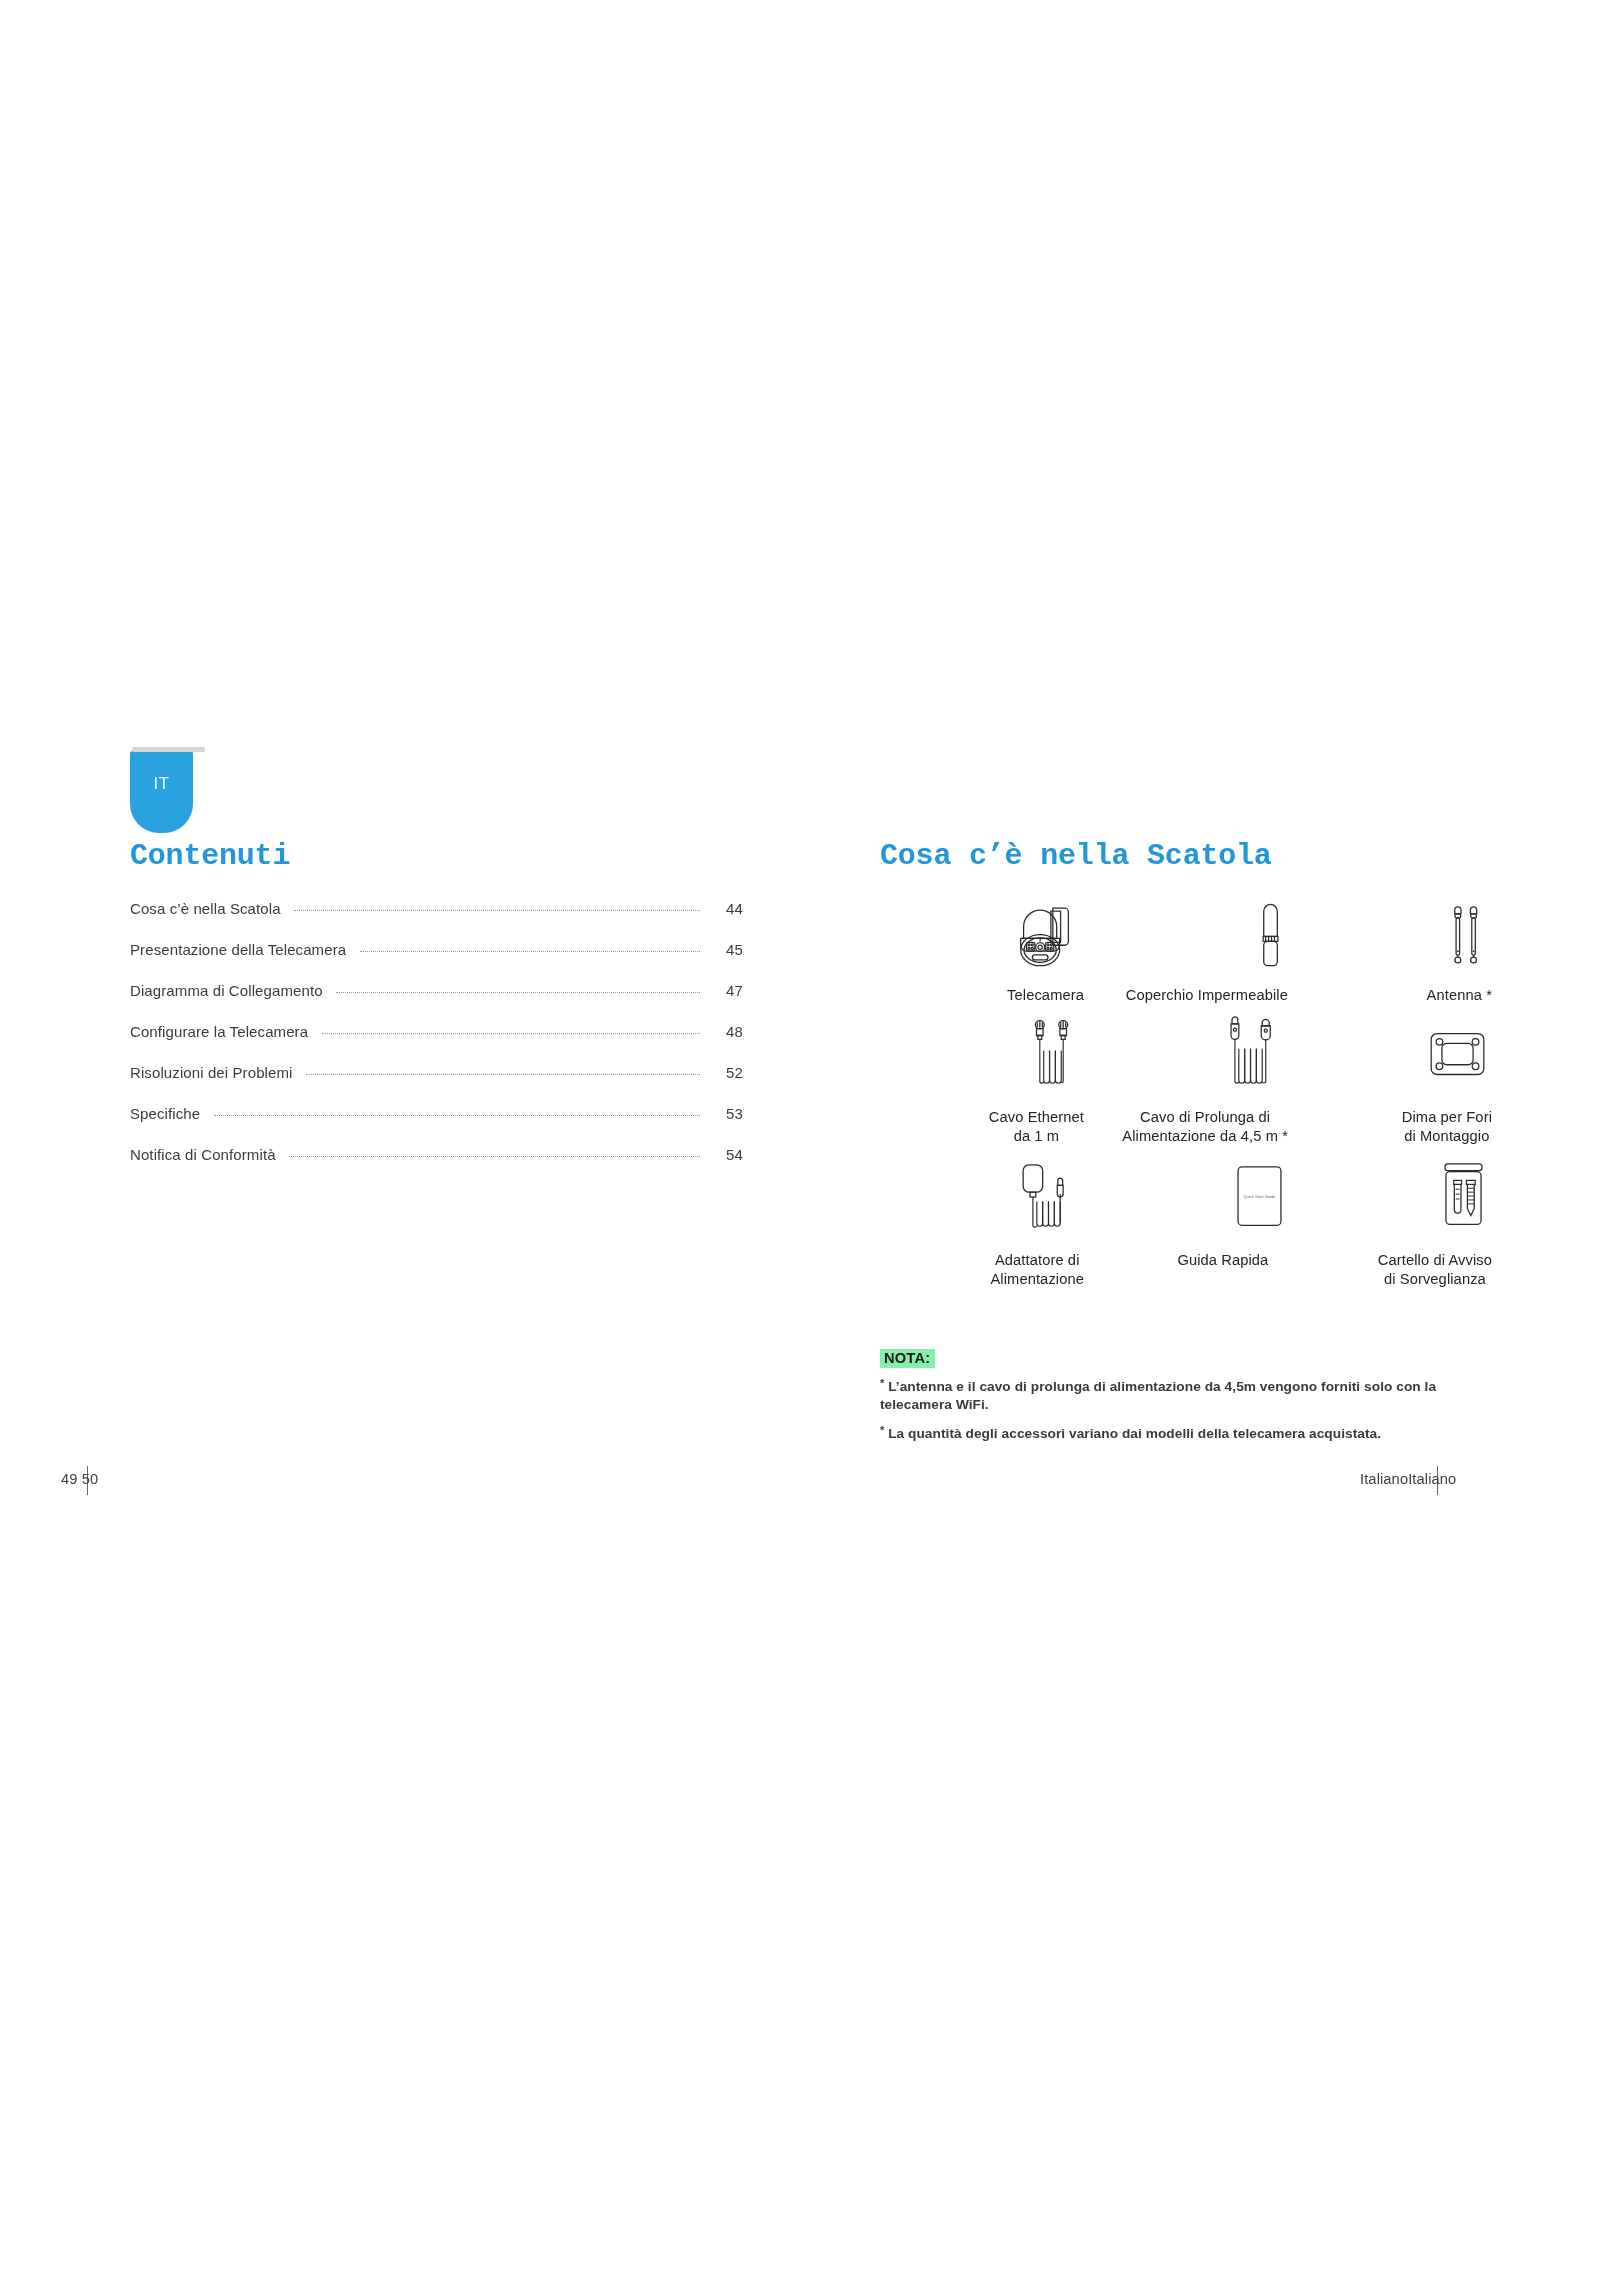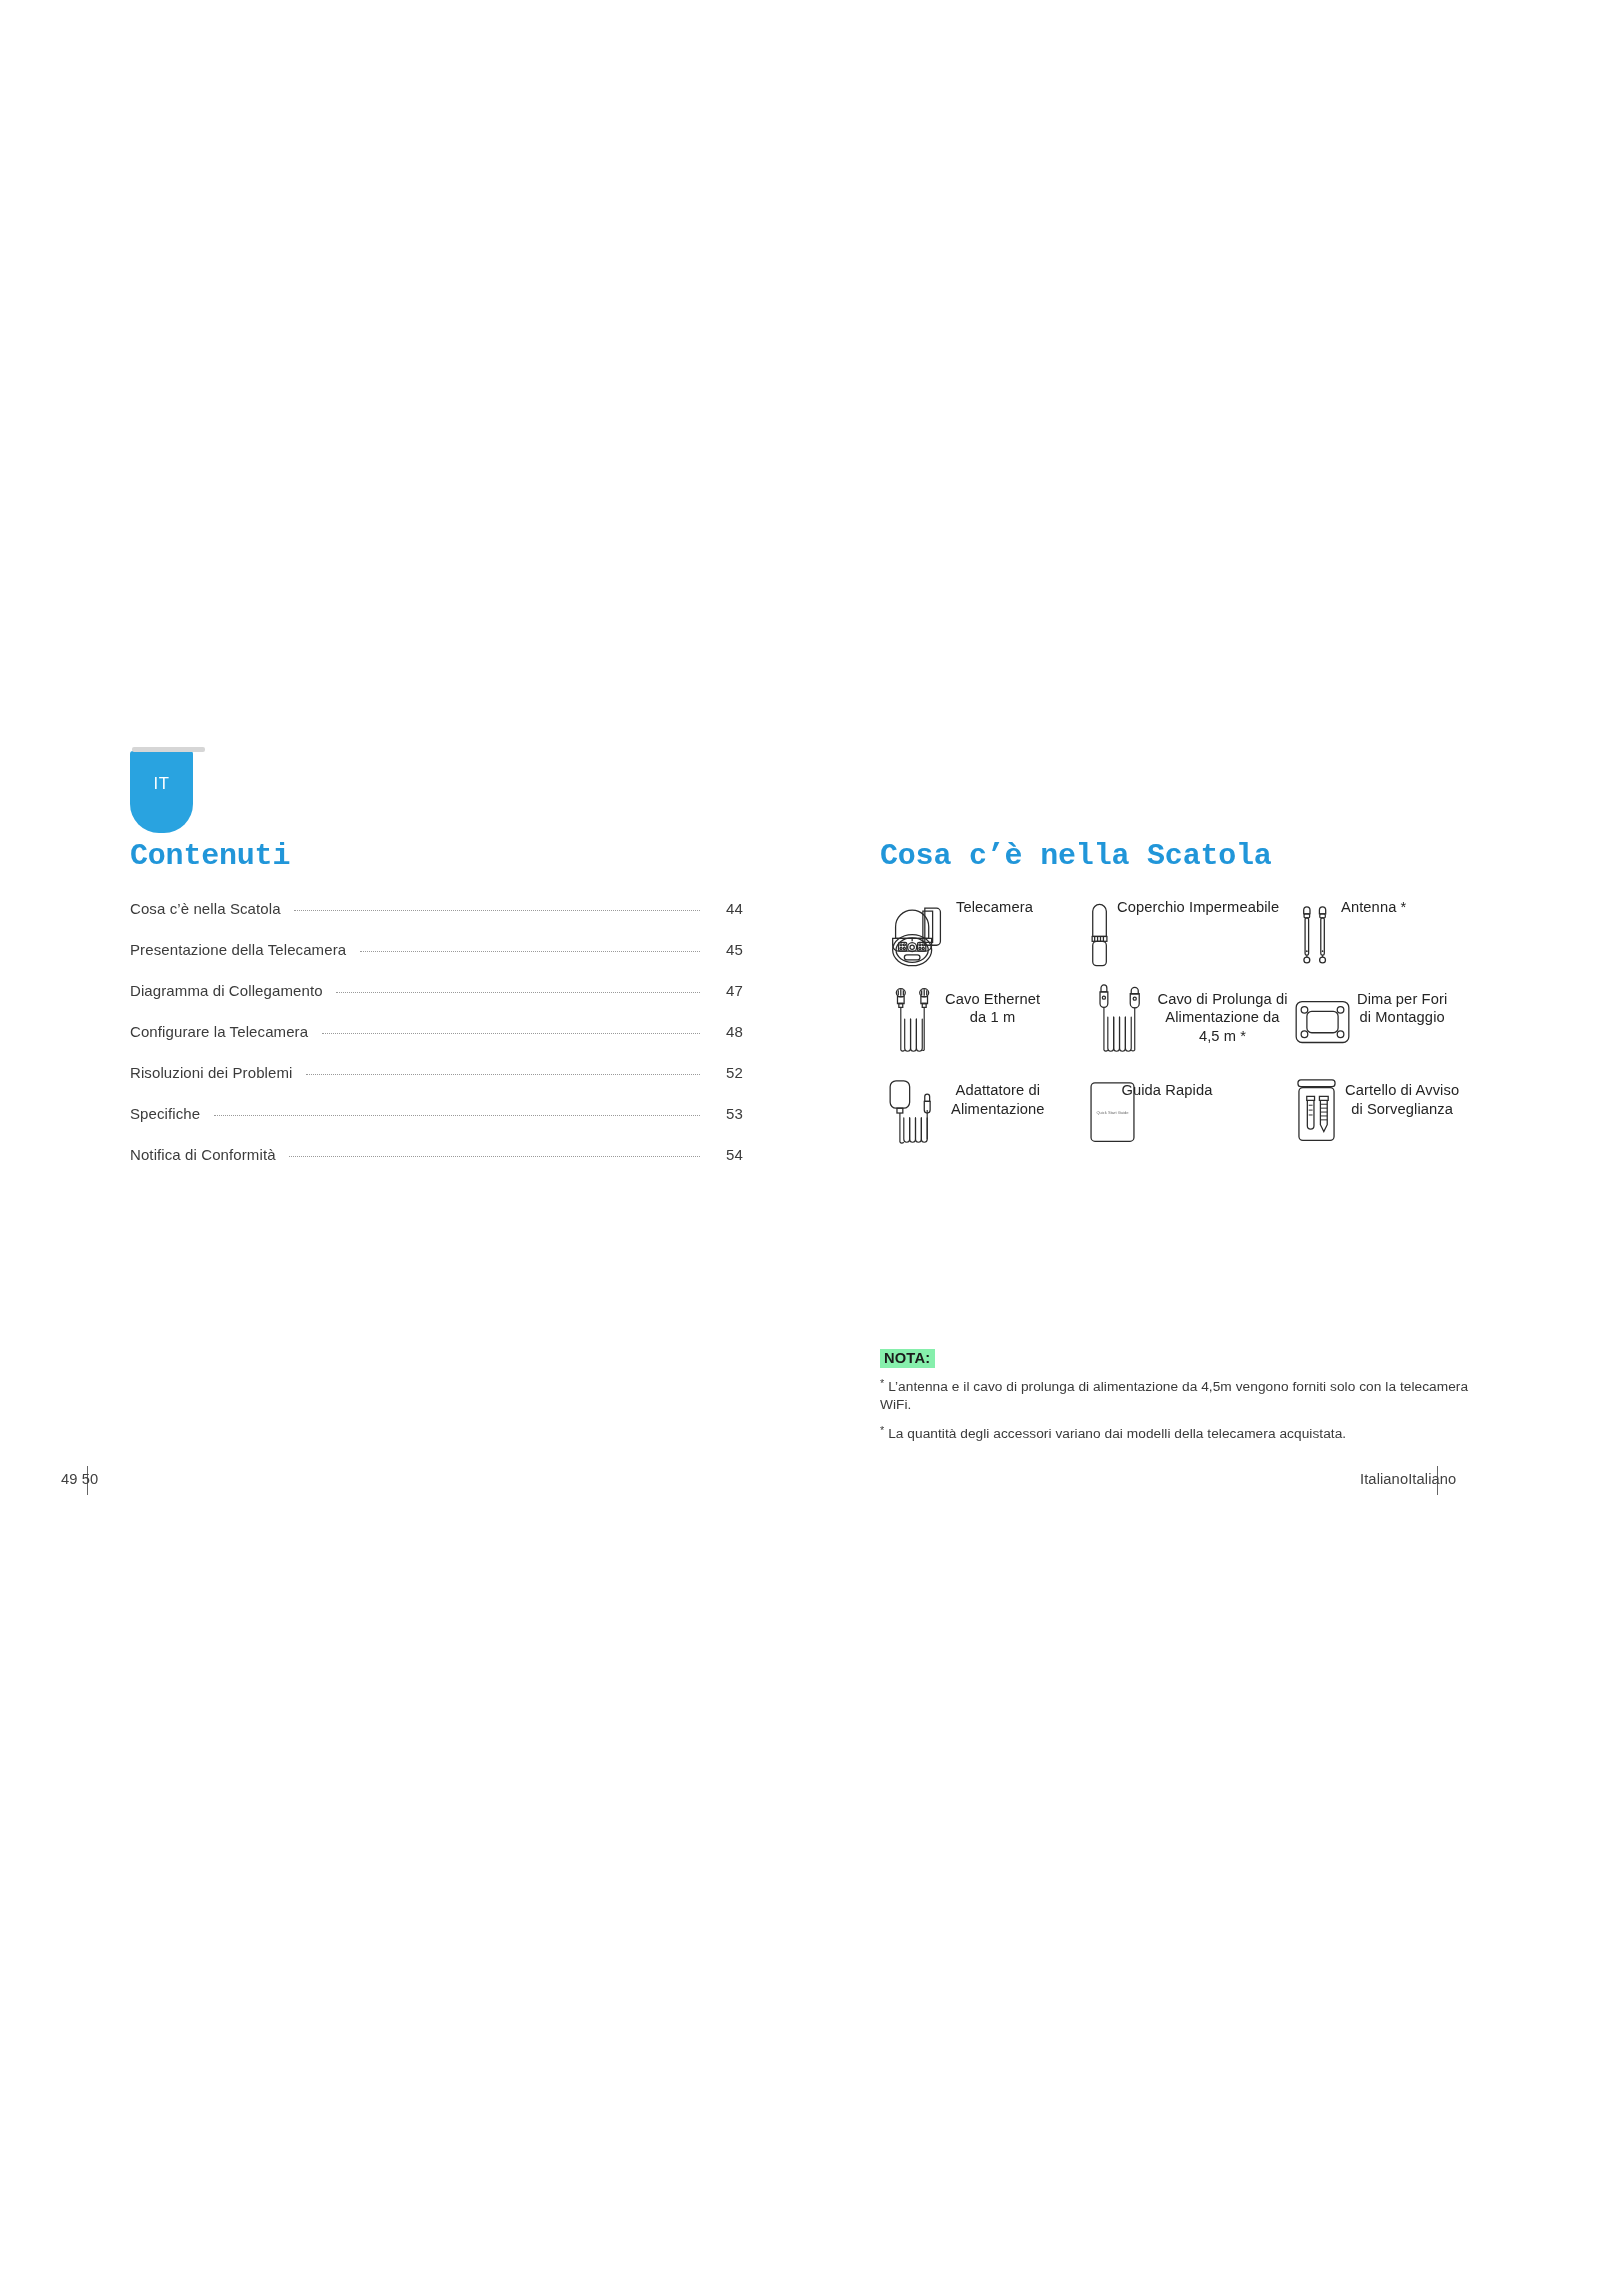--- a/index.html
+++ b/index.html
@@ -113,21 +113,23 @@
     top: 892px;
     width: 613px;
   }
   .box-row {
     display: flex;
     width: 613px;
   }
   .box-cell {
     width: 204px;
     display: flex;
-    align-items: flex-start;
+    flex-direction: column;
+    align-items: flex-end;
+    gap: 8px;
   }
   .cell-art {
     height: 80px;
     display: flex;
     align-items: flex-end;
     justify-content: center;
   }
   .cell-label {
     margin-top: 5.9px;
     font-size: 14.7px;
@@ -162,20 +164,21 @@
     font-weight: bold;
     padding: 1px 4.9px 2px 3.9px;
     letter-spacing: 0.2px;
   }
   .nota-line {
     font-size: 13.7px;
     line-height: 18.6px;
     color: #3a3a3a;
     margin-top: 5.9px;
     letter-spacing: 0.05px;
+    font-weight: bold;
   }
   .nota-line .ast { font-size: 10.8px; vertical-align: 3.9px; }
 
   
   .footer-text {
     position: absolute;
     font-size: 14.7px;
     color: #404040;
     white-space: nowrap;
     letter-spacing: 0.1px;

